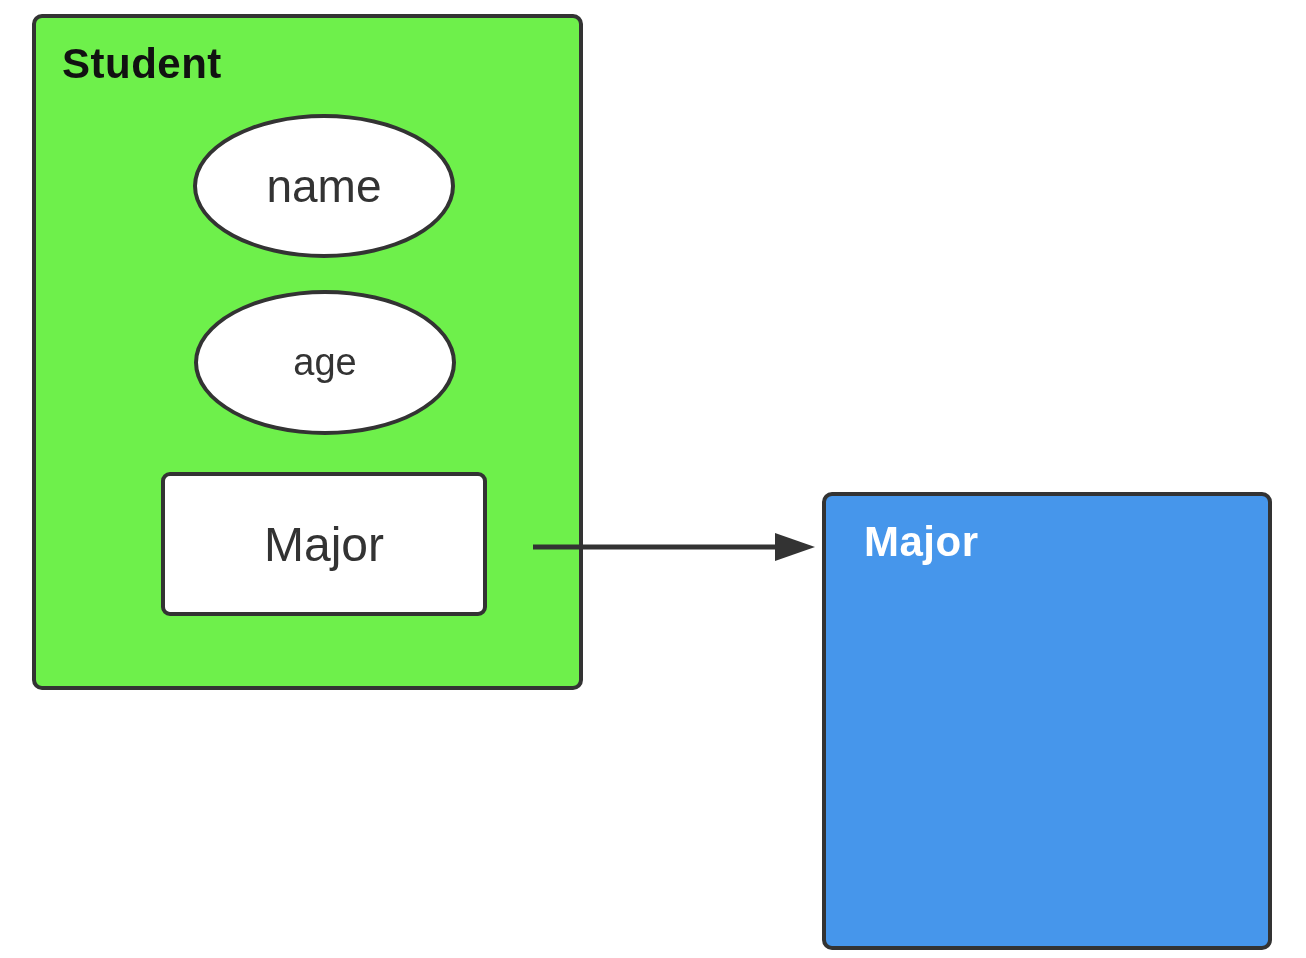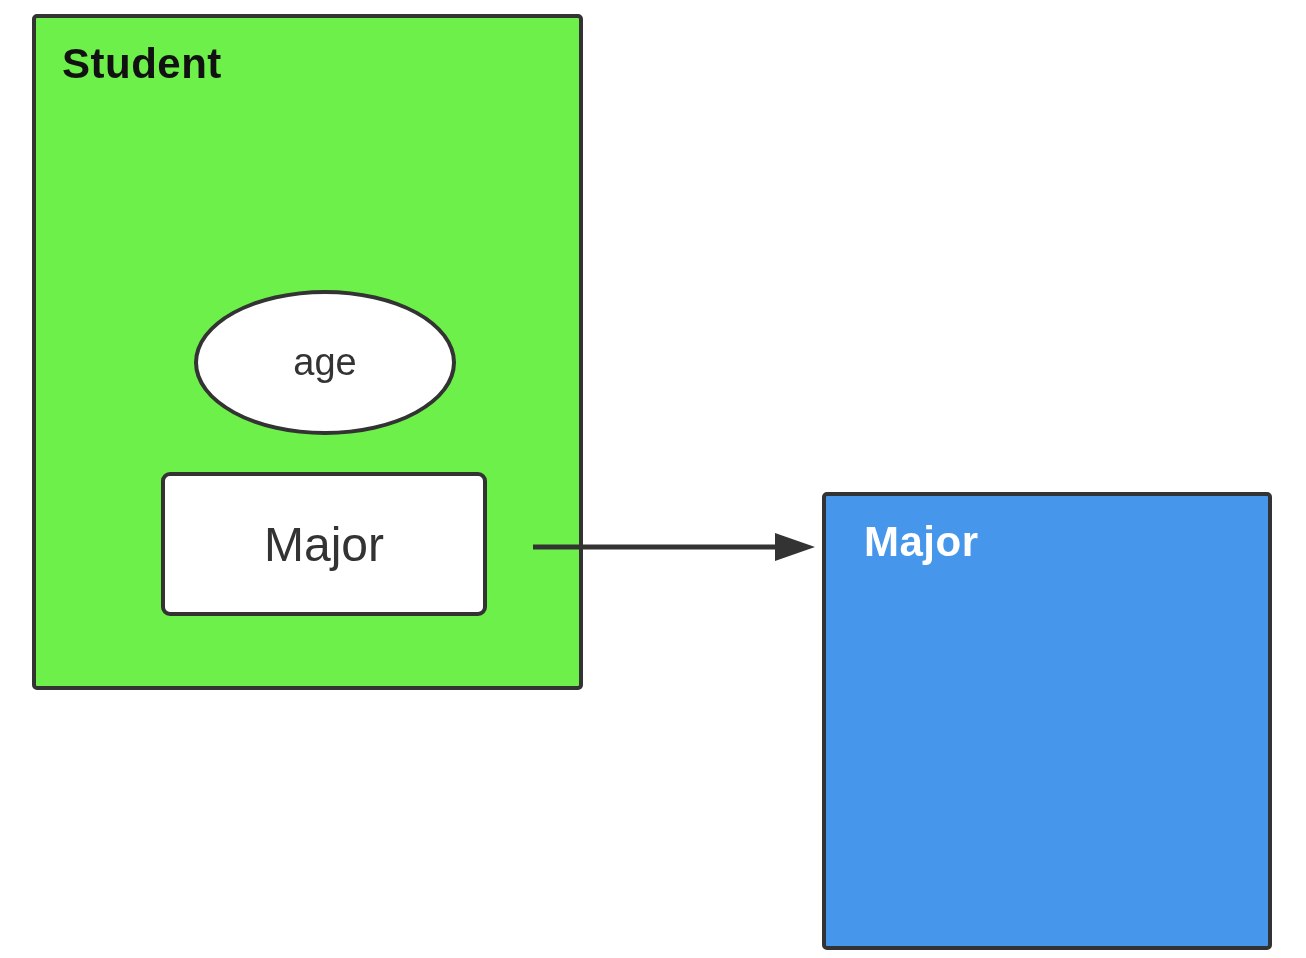--- a/index.html
+++ b/index.html
@@ -11,21 +11,21 @@
   .canvas {
     position: relative;
     width: 1306px;
     height: 958px;
     background: #ffffff;
     overflow: hidden;
   }
   .entity {
     position: absolute;
     border: 4px solid #333333;
-    border-radius: 5px;
+    border-radius: 10px;
     box-sizing: border-box;
   }
   .entity-student {
     left: 32px;
     top: 14px;
     width: 551px;
     height: 676px;
     background: #6ef04b;
   }
   .entity-major {
@@ -94,20 +94,23 @@
   .entity .attr-ellipse, .entity .ref-rect { position: absolute; }
 </style>
 </head>
 <body>
 
 <div class="canvas">
 
   <div class="entity entity-student">
     <div class="entity-title">Student</div>
 
+    <div class="attr-ellipse ellipse-name">
+      <span>name</span>
+    </div>
 
     <div class="attr-ellipse ellipse-age">
       <span>age</span>
     </div>
 
     <div class="ref-rect">
       <span>Major</span>
     </div>
   </div>
 

